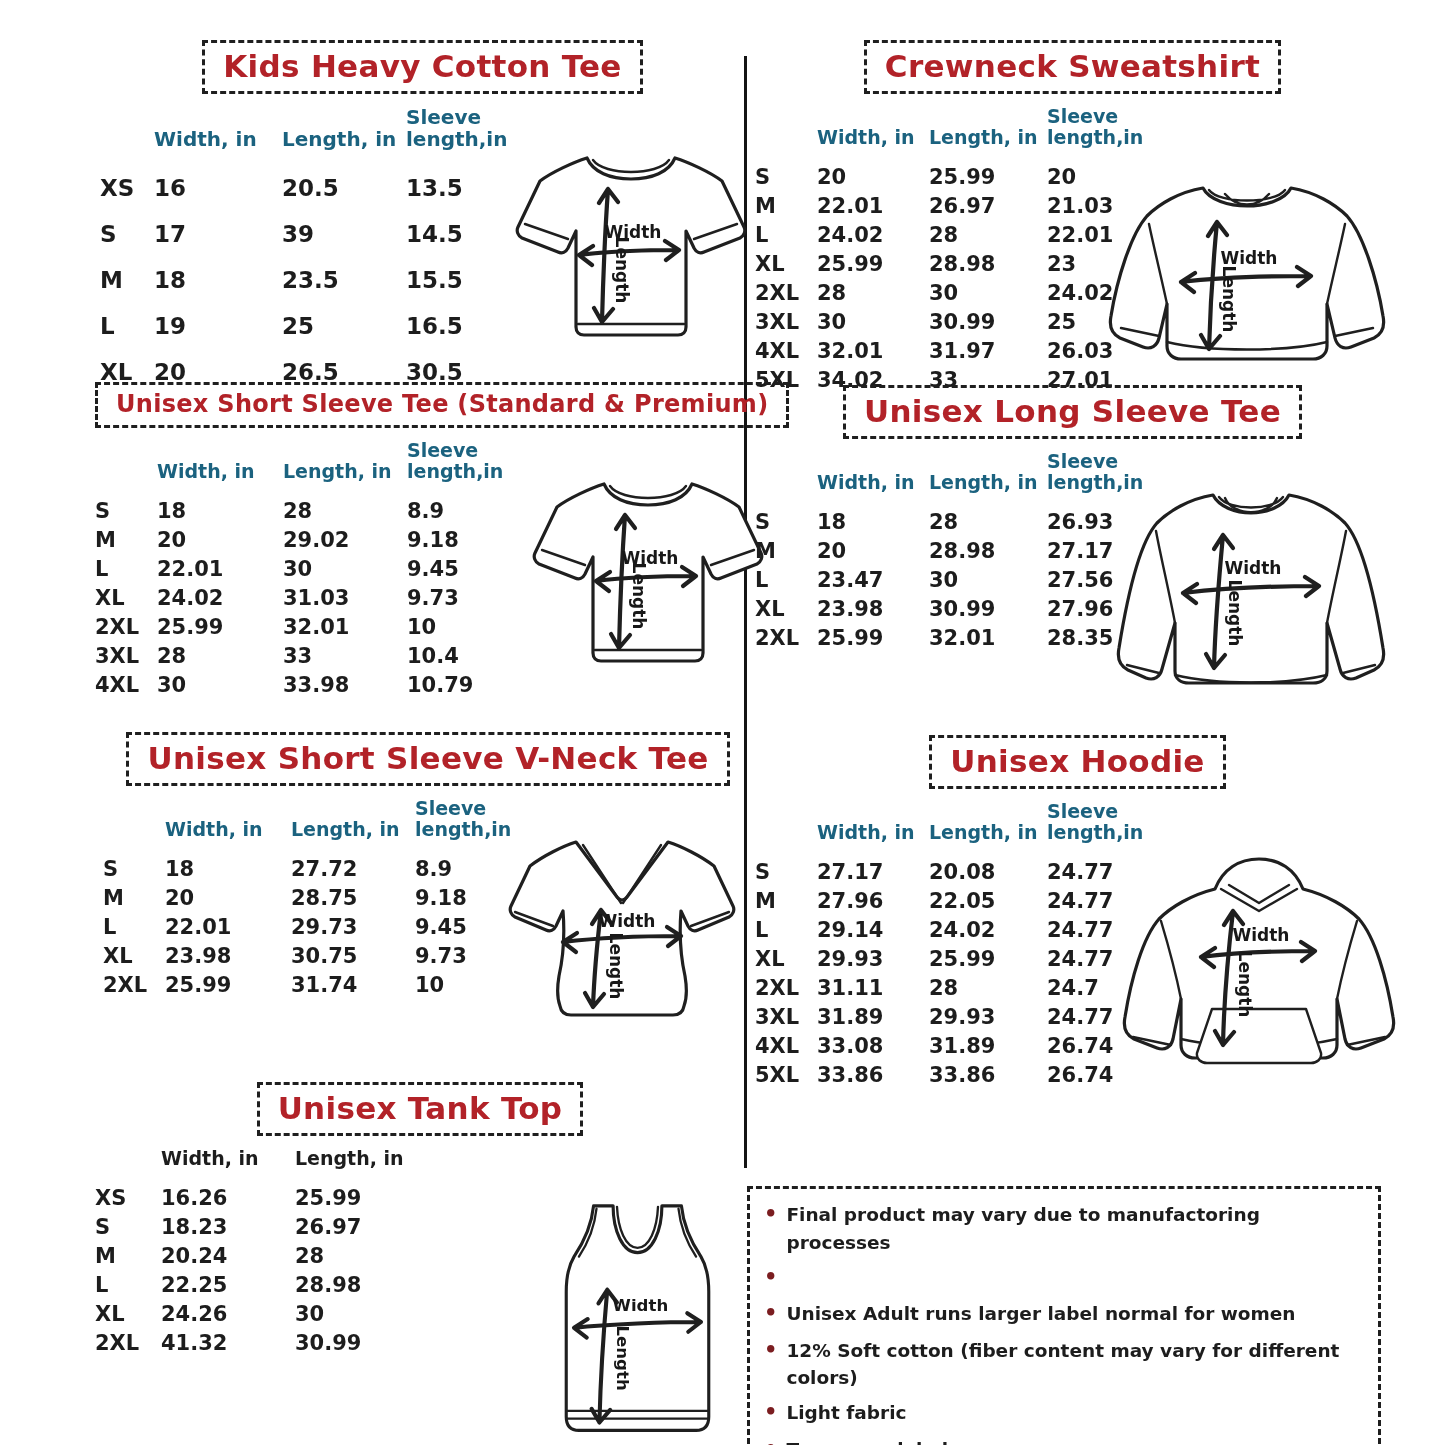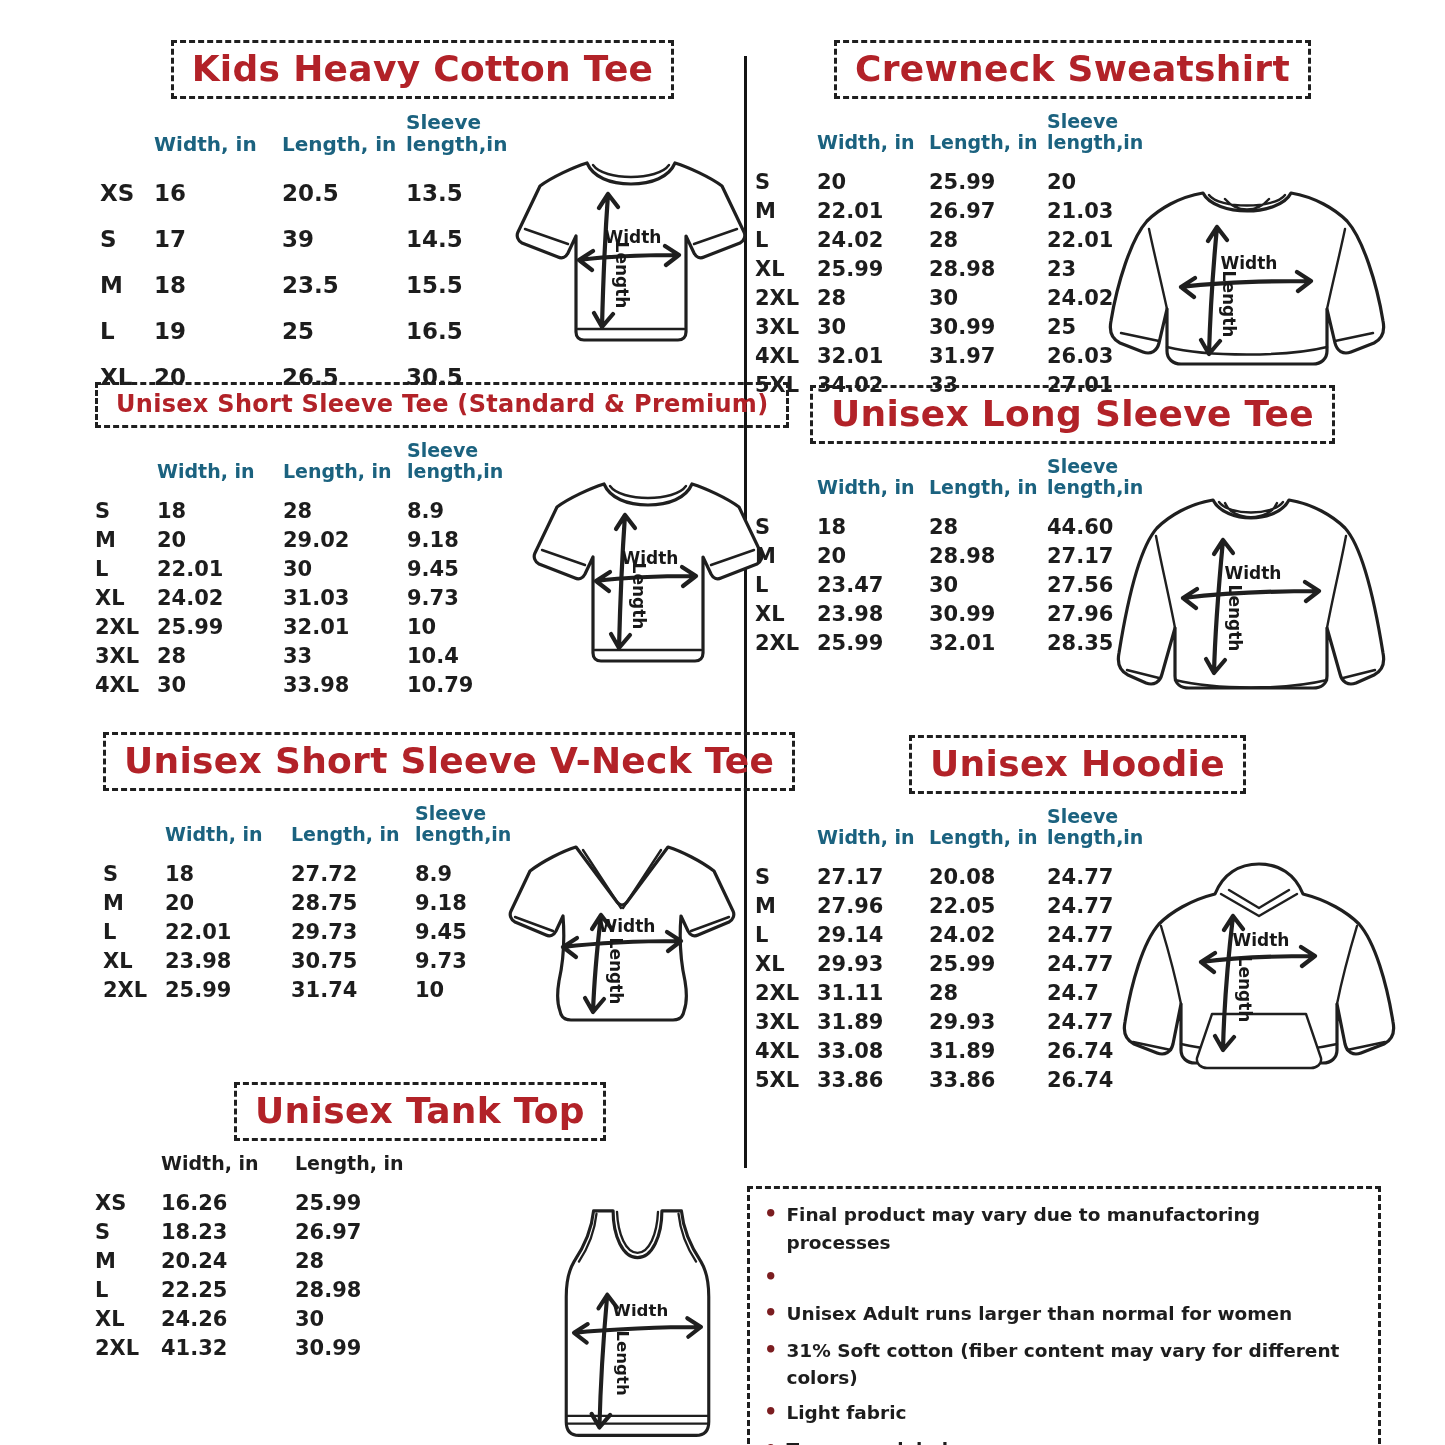--- a/index.html
+++ b/index.html
@@ -1,21 +1,21 @@
 <!DOCTYPE html>
 <html><head>
 <meta charset="utf-8">
 <style>
   html,body{margin:0;padding:0;background:#ffffff;}
   body{width:1445px;height:1445px;position:relative;overflow:hidden;
        font-family:"DejaVu Sans","Liberation Sans",sans-serif;color:#1d1d1d;}
   .panel{position:absolute;}
   .title-wrap{text-align:center;margin-bottom:12px;}
   .title-box{display:inline-block;border:3px dashed #1f1f1f;padding:5px 18px 7px 18px;
-             font-size:36px;font-weight:bold;color:#b22228;white-space:nowrap;letter-spacing:.3px;}
+             font-size:31px;font-weight:bold;color:#b22228;white-space:nowrap;letter-spacing:.3px;}
   .title-box.long{font-size:24px;}
   .body{display:flex;align-items:flex-start;}
   .size-table{flex:0 0 auto;}
   .thead{display:grid;grid-template-columns:var(--cols);align-items:end;
          color:#1b627f;font-weight:bold;font-size:19px;line-height:1.12;margin-bottom:14px;}
   .thead .h{white-space:pre-line;text-align:left;}
   .row{display:grid;grid-template-columns:var(--cols);align-items:center;
        height:29px;font-size:21px;font-weight:bold;}
   .roomy .row{height:46px;font-size:23px;}
   .roomy .thead{font-size:20px;}
@@ -266,21 +266,21 @@
         <span class="h">Length, in</span>
         <span class="h">Sleeve
 length,in</span>
       </div>
       <div class="rows">
 
       <div class="row">
           <span class="c">S</span>
           <span class="c">18</span>
           <span class="c">28</span>
-          <span class="c">44.60</span>
+          <span class="c">26.93</span>
         </div>
           <div class="row">
           <span class="c">M</span>
           <span class="c">20</span>
           <span class="c">28.98</span>
           <span class="c">27.17</span>
         </div>
           <div class="row">
           <span class="c">L</span>
           <span class="c">23.47</span>
@@ -522,25 +522,25 @@
 
 <div class="note">
     <span class="bullet">•</span>
     <span class="note-text">Final product may vary due to manufactoring processes</span>
   </div>
     <div class="note">
     <span class="bullet">•</span>
   </div>
     <div class="note">
     <span class="bullet">•</span>
-    <span class="note-text">Unisex Adult runs larger than normal for women</span>
+    <span class="note-text">Unisex Adult runs larger label normal for women</span>
   </div>
     <div class="note">
     <span class="bullet">•</span>
-    <span class="note-text">31% Soft cotton (fiber content may vary for different colors)</span>
+    <span class="note-text">12% Soft cotton (fiber content may vary for different colors)</span>
   </div>
     <div class="note">
     <span class="bullet">•</span>
     <span class="note-text">Light fabric</span>
   </div>
     <div class="note">
     <span class="bullet">•</span>
     <span class="note-text">Tear away label</span>
   </div>
   </div>

